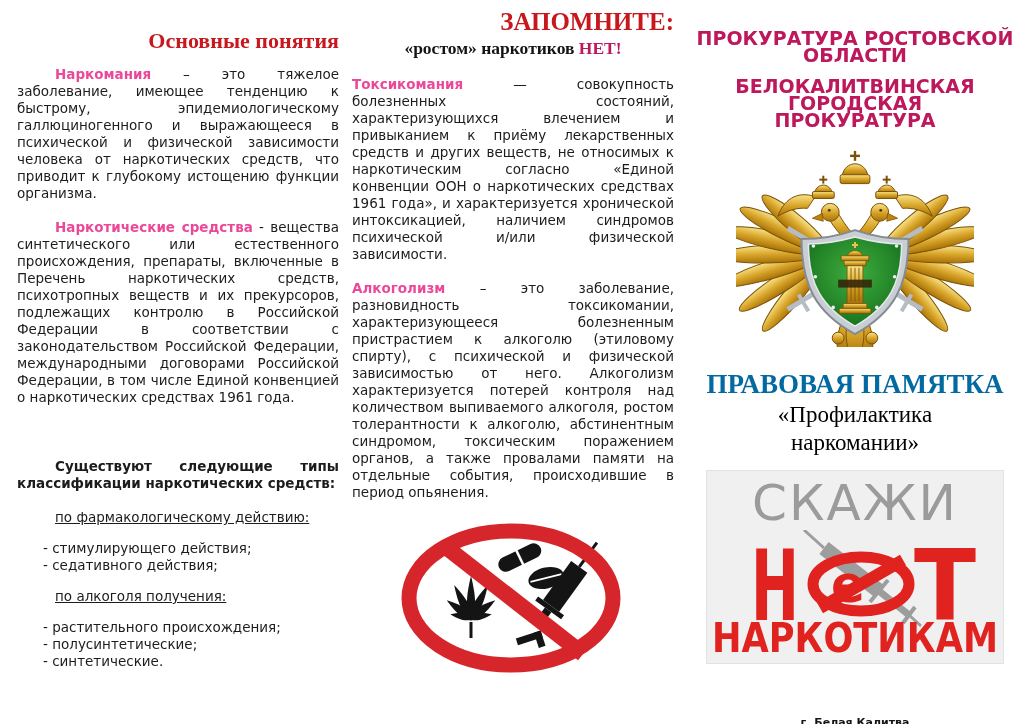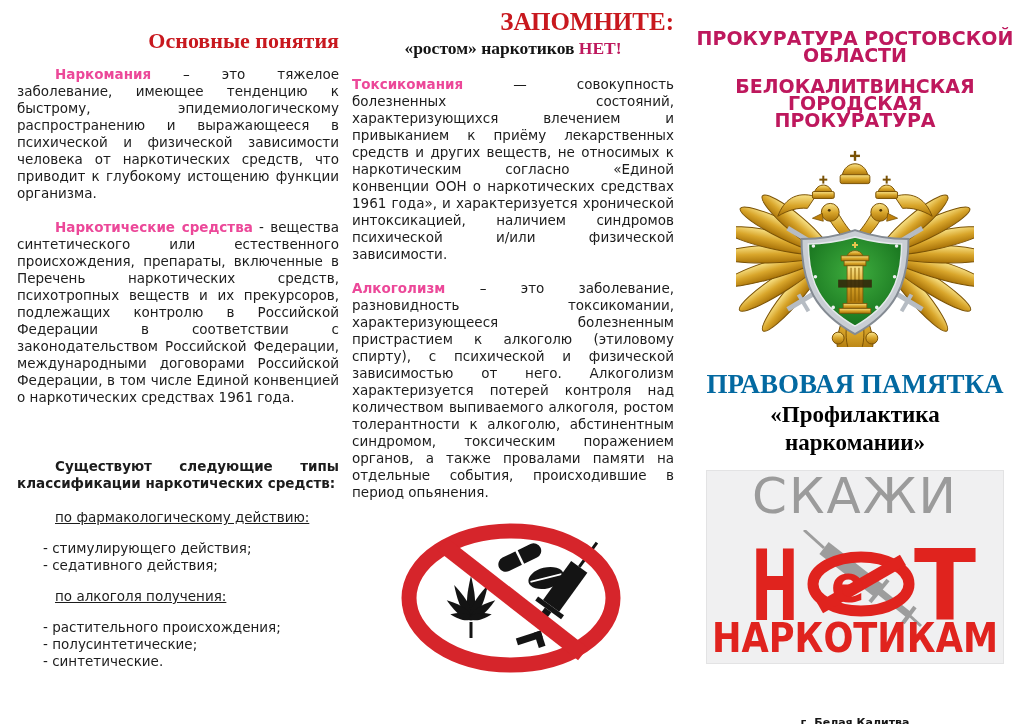--- a/index.html
+++ b/index.html
@@ -45,46 +45,46 @@
   }
   #org-line1{margin:30px 0 14px 0}
   #org-line2{margin:0 auto;width:262px}
   #emblem{display:block;margin:14px auto 6px auto}
 
   #memo-title{
     font-family:"Liberation Serif",serif;font-size:27px;font-weight:bold;
     color:#0369a1;text-align:center;margin:22px 0 2px 0;line-height:30px;
   }
   #memo-subtitle{
-    font-family:"Liberation Serif",serif;font-size:23px;font-weight:bold;
+    font-family:"Liberation Serif",serif;font-size:23px;font-weight:normal;
     color:#000;text-align:center;width:232px;margin:0 auto;line-height:28px;
   }
 
   #poster{
     width:296px;height:192px;background:#f0f0f1;border:1px solid #e3e3e4;
     margin:13px auto 0 auto;position:relative;
   }
   #poster-skazhi{
     text-align:center;color:#9b9b9b;font-size:50px;line-height:1;
-    letter-spacing:2px;font-weight:400;
+    letter-spacing:2px;padding-top:7px;font-weight:400;
   }
   #poster-net{position:absolute;left:0;top:59px;width:296px;height:130px}
 
   #footer{
     text-align:center;font-size:11px;font-weight:bold;color:#161616;
     line-height:14px;margin-top:52px;
   }
 </style>
 </head>
 <body>
 
 <div class="col" id="col-left">
   <div class="serif-red-title" id="left-title">Основные понятия</div>
 
-  <p class="body-p indent"><span class="term">Наркомания</span><span> – </span><span>это тяжелое заболевание, имеющее тенденцию к быстрому, эпидемиологическому распространению и выражающееся в психической и физической зависимости человека от наркотических средств, что приводит к глубокому истощению функции организма.</span></p>
+  <p class="body-p indent"><span class="term">Наркомания</span><span> – </span><span>это тяжелое заболевание, имеющее тенденцию к быстрому, эпидемиологическому галлюциногенного и выражающееся в психической и физической зависимости человека от наркотических средств, что приводит к глубокому истощению функции организма.</span></p>
 
   <p class="body-p indent"><span class="term">Наркотические средства</span><span> - </span><span>вещества синтетического или естественного происхождения, препараты, включенные в Перечень наркотических средств, психотропных веществ и их прекурсоров, подлежащих контролю в Российской Федерации в соответствии с законодательством Российской Федерации, международными договорами Российской Федерации, в том числе Единой конвенцией о наркотических средствах 1961 года.</span></p>
 
   <p class="body-p indent class-intro">Существуют следующие типы классификации наркотических средств:</p>
 
   <p class="uline">по фармакологическому действию:</p>
   <p class="li">- стимулирующего действия;</p>
   <p class="li">- седативного действия;</p>
 
   <div class="gap14"></div>

